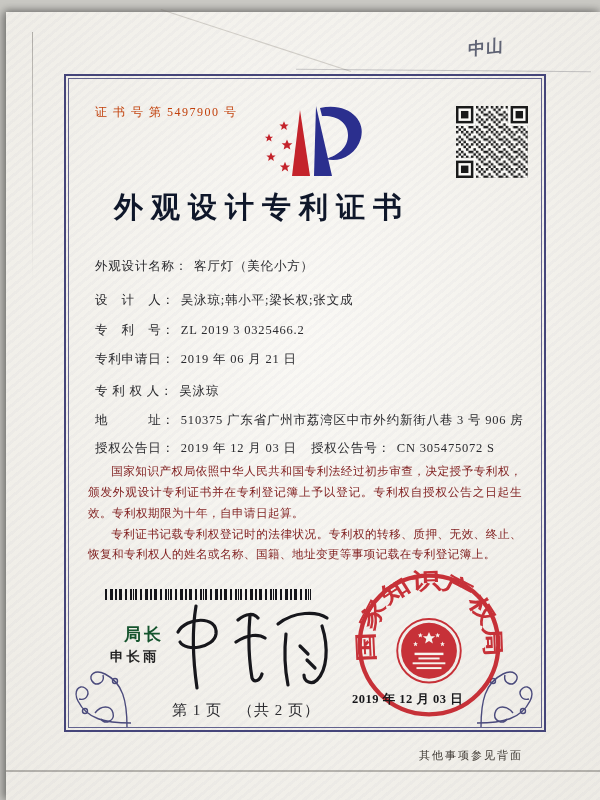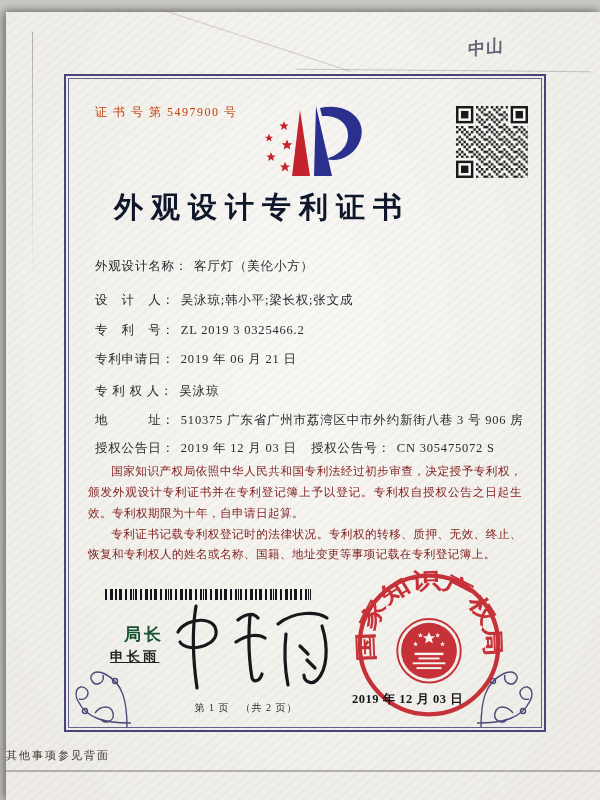--- a/index.html
+++ b/index.html
@@ -45,28 +45,28 @@
   .paras{position:absolute;left:82px;top:450px;width:434px;color:#7f1d1d;}
   .paras p{margin:0;text-indent:2em;font-size:11.6px;line-height:1.8;text-align:justify;letter-spacing:.4px;}
 
   .barcode{position:absolute;left:99px;top:577px;width:206px;height:11px;
     background:
       repeating-linear-gradient(90deg,#15151a 0 2px,transparent 2px 5px),
       repeating-linear-gradient(90deg,#15151a 0 1px,transparent 1px 7px);
   }
 
   .director-label{position:absolute;left:104px;top:611px;font-size:17px;font-weight:bold;color:#14532d;letter-spacing:3px;margin-left:14px;}
-  .director-name{position:absolute;left:104px;top:636px;font-size:13.5px;font-weight:bold;color:#222;letter-spacing:3px;text-decoration:underline;}
+  .director-name{position:absolute;left:104px;top:636px;font-size:13.5px;font-weight:bold;color:#222;letter-spacing:3px;}
   .signature{position:absolute;left:160px;top:578px;width:178px;height:102px;}
 
   .seal{position:absolute;left:342px;top:556px;width:162px;height:154px;opacity:.93;}
   .seal-date{position:absolute;left:346px;top:679px;font-size:12.5px;font-weight:bold;color:#17171a;letter-spacing:.5px;}
 
-  .page-number{position:absolute;left:0;top:689px;width:480px;text-align:center;font-size:10px;color:#2c2c30;letter-spacing:1px;}
-  .back-note{position:absolute;left:0;top:736px;width:488px;text-align:left;font-size:11px;color:#3a352f;letter-spacing:2px;}
+  .page-number{position:absolute;left:0;top:689px;width:480px;text-align:center;font-size:15px;color:#2c2c30;letter-spacing:1px;}
+  .back-note{position:absolute;left:0;top:736px;width:488px;text-align:right;font-size:11px;color:#3a352f;letter-spacing:2px;padding-left:29px;}
   .bottom-crease{position:absolute;left:0;top:758px;width:594px;height:2px;background:rgba(70,65,60,.35);}
 
   .flourish{position:absolute;width:70px;height:70px;}
   .flourish.bl{left:59px;top:649px;}
   .flourish.br{left:467px;top:649px;transform:scaleX(-1);}
 </style>
 </head>
 <body>
 
 <div class="paper">

